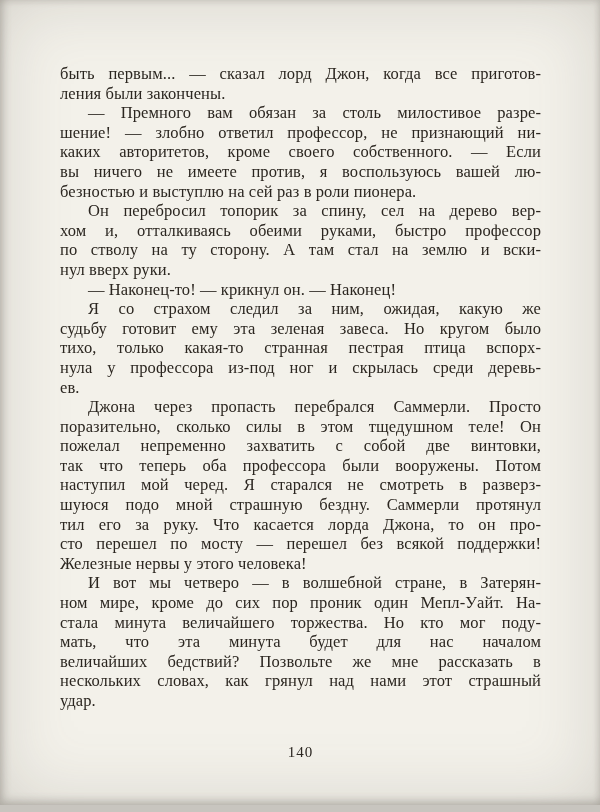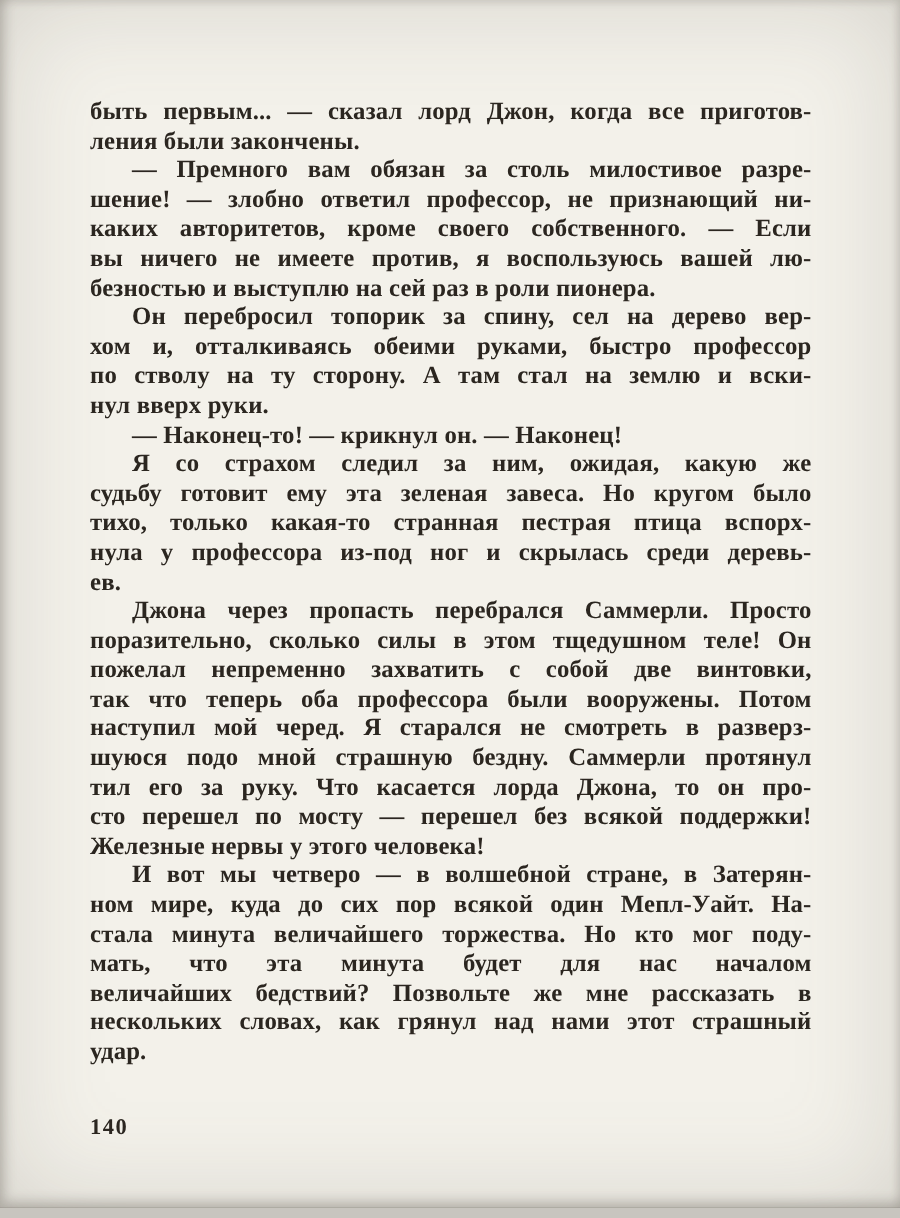--- a/index.html
+++ b/index.html
@@ -17,21 +17,20 @@
     position: absolute;
     left: 0;
     top: 0;
     width: 600px;
     height: 805px;
     background: var(--paper, #f3f1ea);
     box-shadow:
       inset 0 0 70px rgba(110, 104, 94, 0.22),
       inset 3px -4px 8px rgba(85, 80, 72, 0.30),
       inset -2px 2px 6px rgba(120, 114, 104, 0.18);
-    font-weight: bold;
   }
   .text-block {
     position: absolute;
     left: 60px;
     top: 64px;
     width: 481px;
     color: var(--ink, #2b2620);
     font-size: 16.5px;
     line-height: 19.6px;
     letter-spacing: 0.1px;
@@ -48,21 +47,21 @@
     text-align-last: left;
   }
   .line.indent {
     text-indent: 28px;
   }
   .page-number {
     position: absolute;
     left: 60px;
     top: 744px;
     width: 481px;
-    text-align: left;
+    text-align: center;
     color: var(--ink, #2b2620);
     font-size: 15px;
     letter-spacing: 1px;
   }
 </style>
 </head>
 <body style="--paper: #f3f1ea; --ink: #2b2620;">
 
 <div class="scan-page">
   <div class="text-block">
@@ -99,21 +98,21 @@
         <div class="line">пожелал непременно захватить с собой две винтовки,</div>
         <div class="line">так что теперь оба профессора были вооружены. Потом</div>
         <div class="line">наступил мой черед. Я старался не смотреть в разверз-</div>
         <div class="line">шуюся подо мной страшную бездну. Саммерли протянул</div>
         <div class="line">тил его за руку. Что касается лорда Джона, то он про-</div>
         <div class="line">сто перешел по мосту — перешел без всякой поддержки!</div>
         <div class="line last">Железные нервы у этого человека!</div>
       </div>
       <div class="paragraph">
         <div class="line indent">И вот мы четверо — в волшебной стране, в Затерян-</div>
-        <div class="line">ном мире, куда до сих пор всякой один Мепл-Уайт. На-</div>
+        <div class="line">ном мире, кроме до сих пор проник один Мепл-Уайт. На-</div>
         <div class="line">стала минута величайшего торжества. Но кто мог поду-</div>
         <div class="line">мать, что эта минута будет для нас началом</div>
         <div class="line">величайших бедствий? Позвольте же мне рассказать в</div>
         <div class="line">нескольких словах, как грянул над нами этот страшный</div>
         <div class="line last">удар.</div>
       </div>
     </div>
   <div class="page-number">140</div>
 </div>
 

